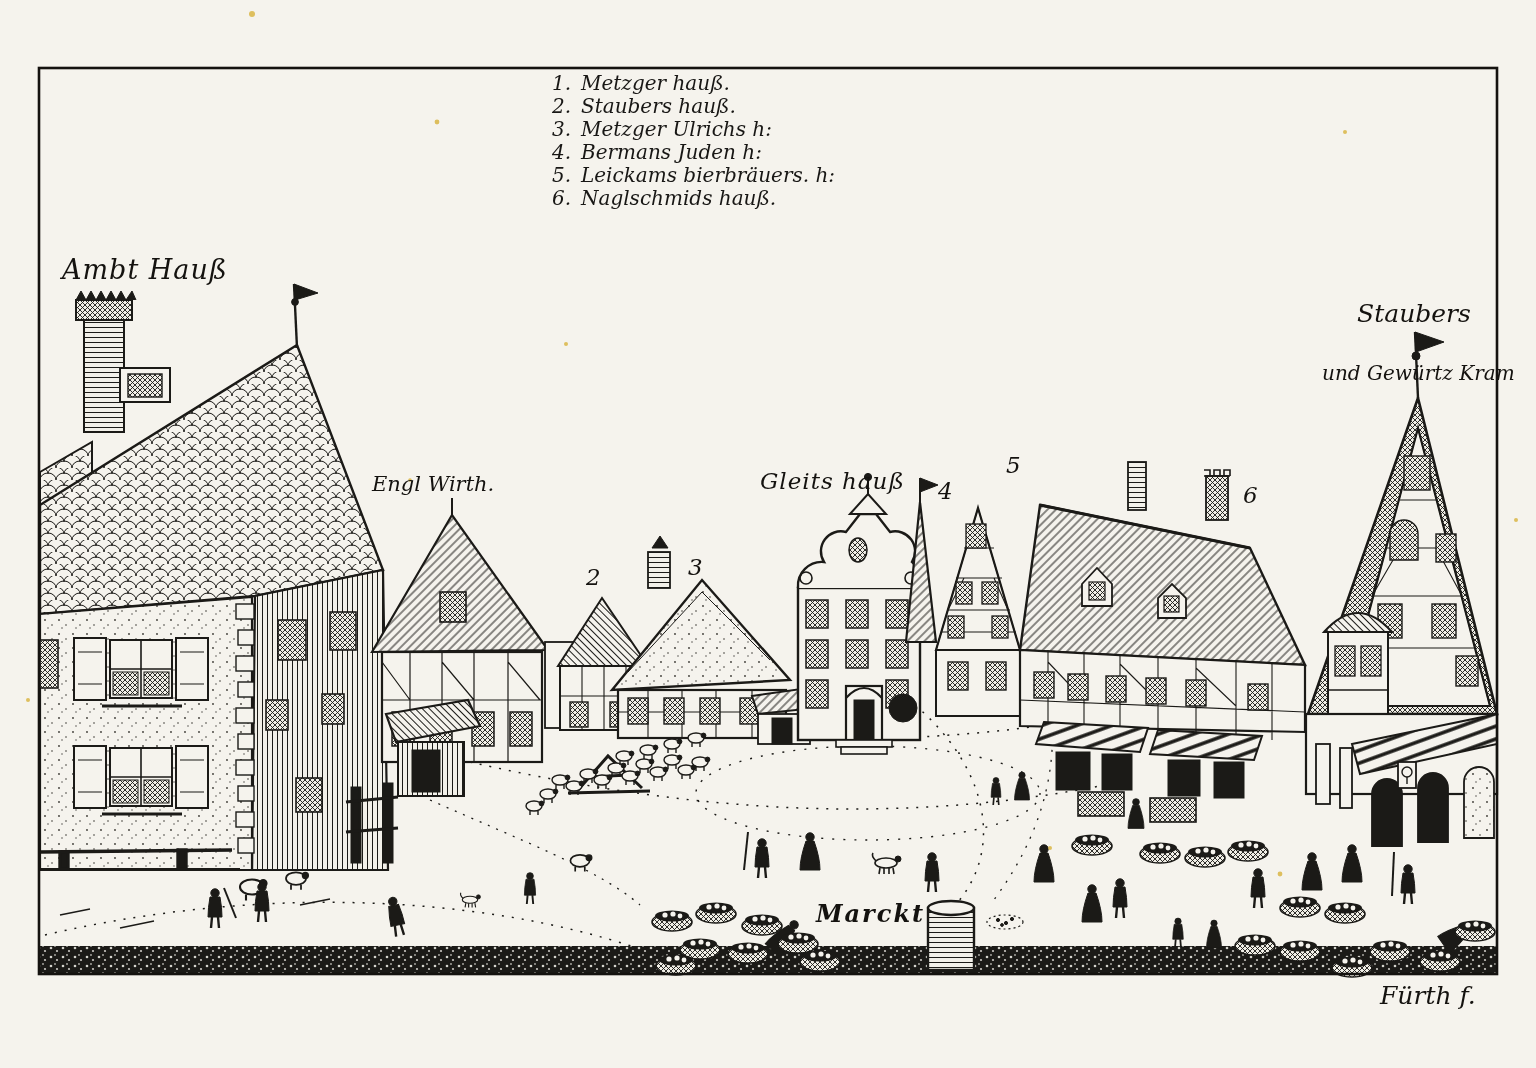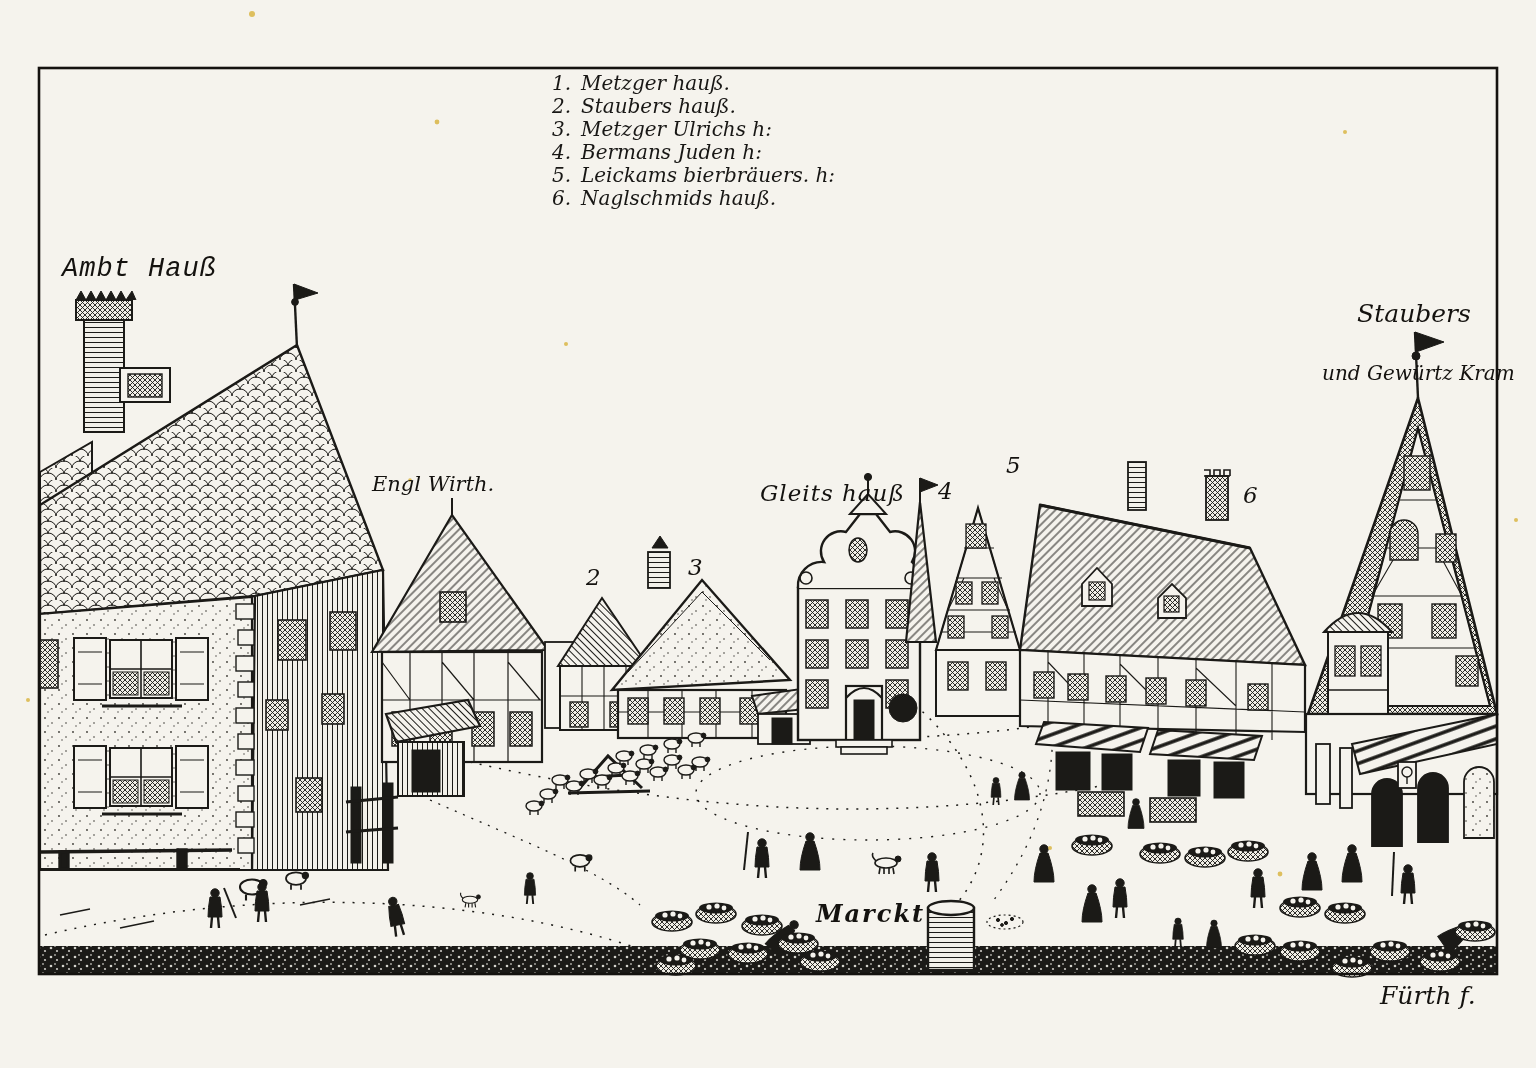--- a/index.html
+++ b/index.html
@@ -3,23 +3,23 @@
 <meta charset="utf-8">
 <style>
   html,body{margin:0;padding:0;}
   .page{position:relative;width:1536px;height:1068px;background:#f5f3ed;overflow:hidden;
         font-family:"DejaVu Serif", serif;color:#181715;}
   svg{position:absolute;left:0;top:0;}
   .lbl{position:absolute;font-style:italic;white-space:nowrap;color:#14120f;z-index:5;}
   .legend{position:absolute;left:552px;top:72px;z-index:5;font-style:italic;font-size:20px;line-height:23px;}
   .legend-row{display:flex;gap:7px;}
   .legend-row .num{min-width:22px;}
-  .ambt{left:62px;top:254px;font-size:27px;letter-spacing:1px;font-family:Liberation Mono, monospace;}
+  .ambt{left:62px;top:254px;font-size:27px;letter-spacing:1px;}
   .engl{left:372px;top:472px;font-size:21px;}
-  .gleits{left:760px;top:480px;font-size:23px;letter-spacing:1px;}
+  .gleits{left:760px;top:468px;font-size:23px;letter-spacing:1px;}
   .apoth{left:1322px;top:300px;width:184px;text-align:center;font-size:25px;line-height:27px;}
   .apoth .l2{font-size:20px;margin-top:33px;}
   .marckt{left:816px;top:899px;font-size:24px;letter-spacing:2px;font-weight:bold;}
   .marker{position:absolute;font-style:italic;font-size:23px;z-index:5;color:#14120f;}
   .caption{left:106px;top:977px;font-size:29px;word-spacing:5px;}
   .sig{left:1380px;top:981px;font-size:25px;}
 </style>
 </head>
 <body>
 

